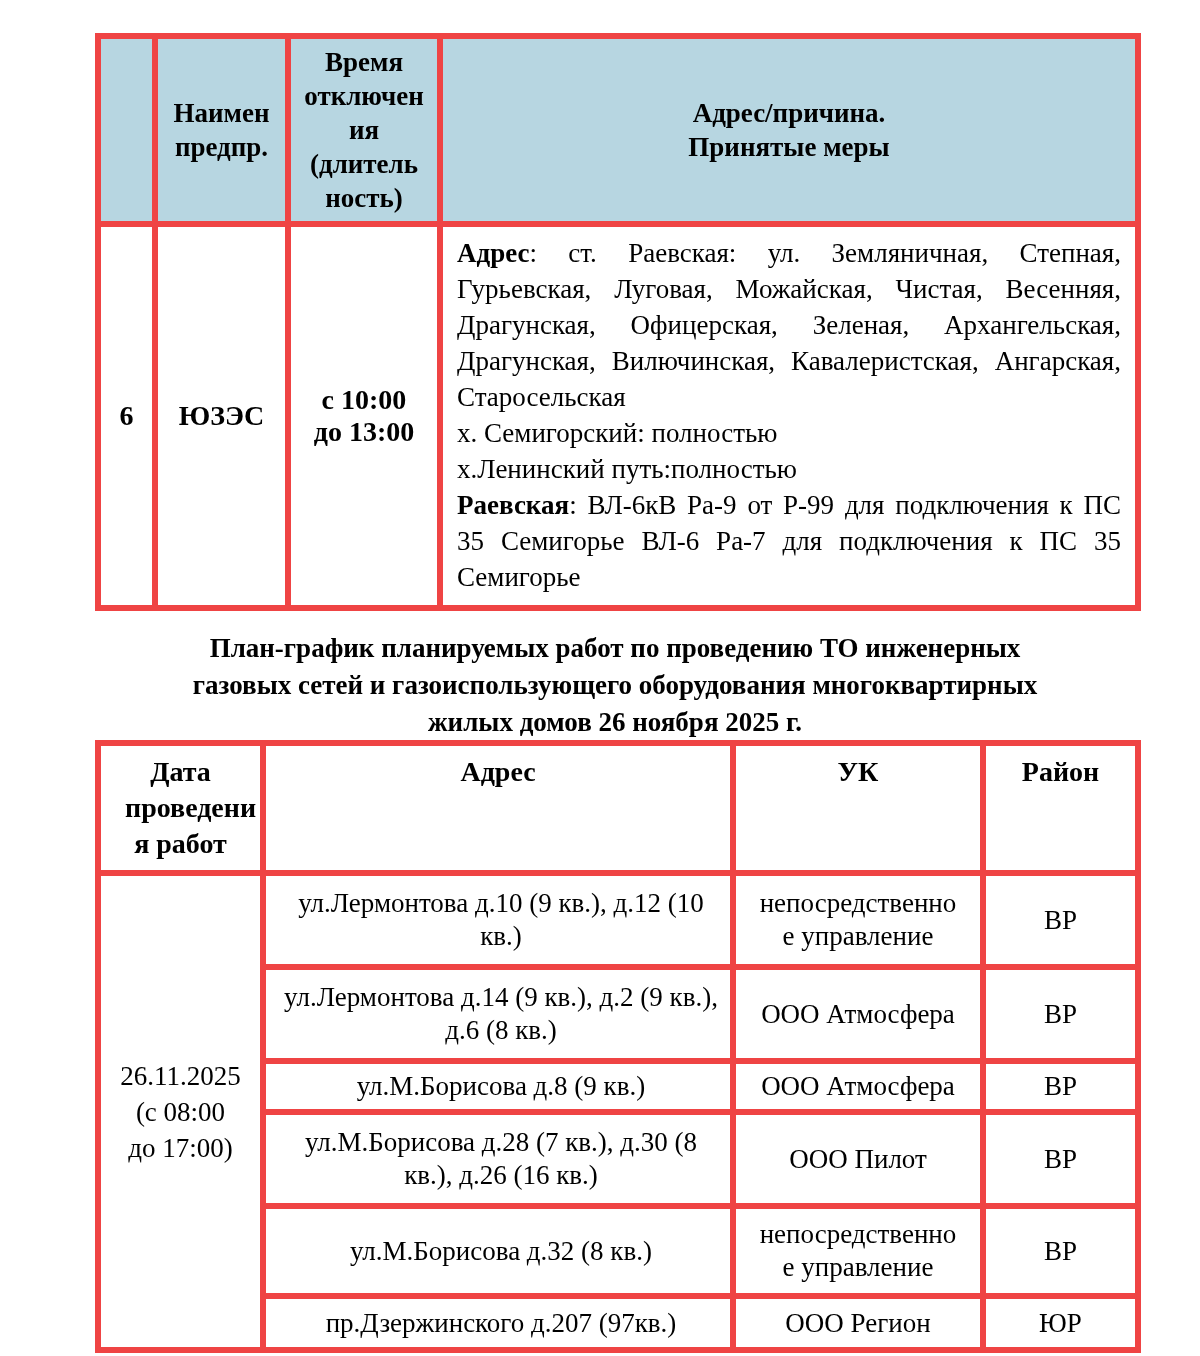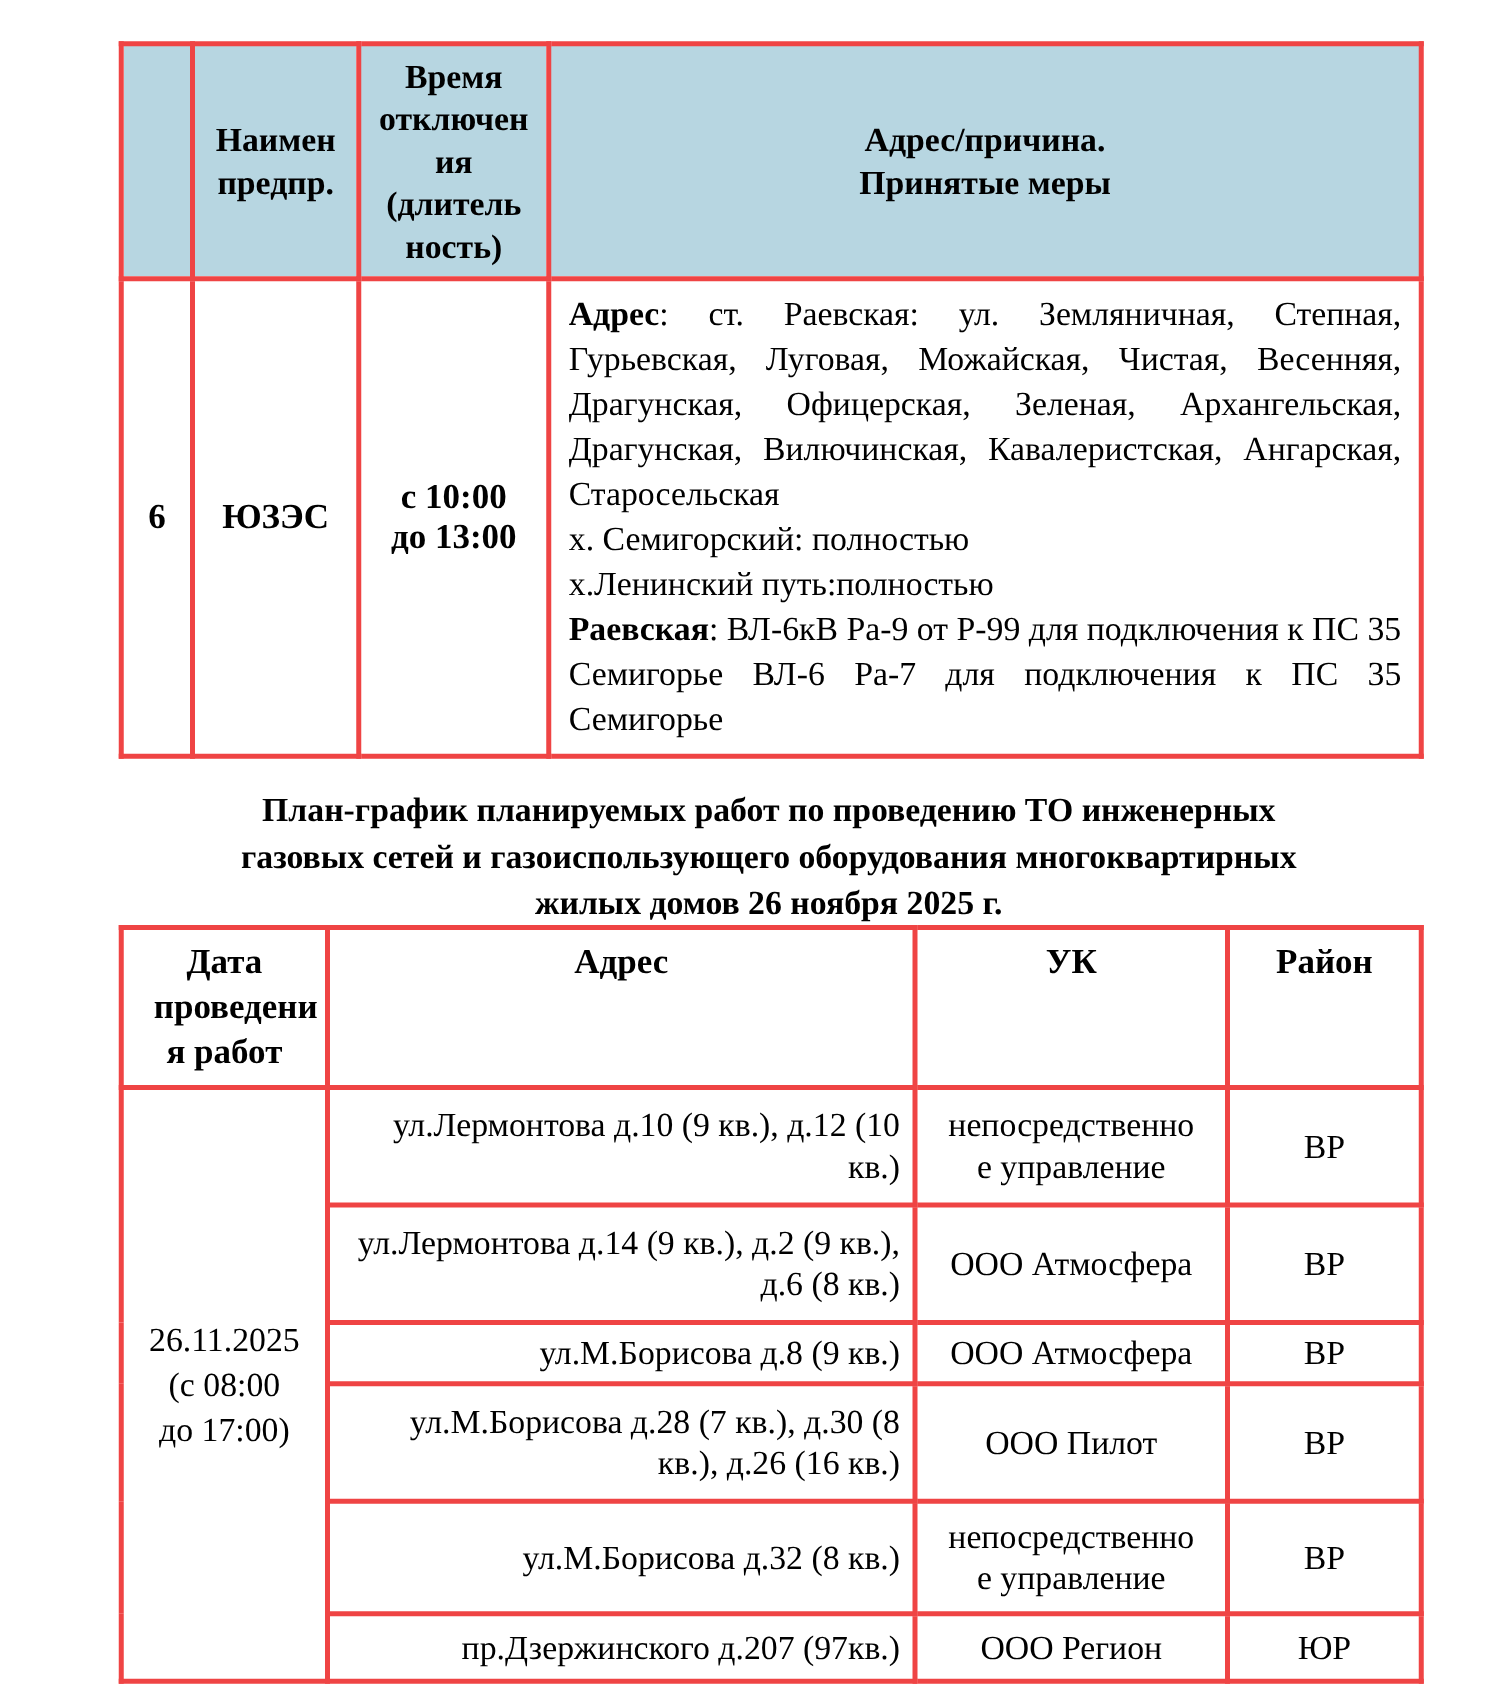--- a/index.html
+++ b/index.html
@@ -4,21 +4,21 @@
 <style>
   * { box-sizing: border-box; }
   html,body { margin:0; padding:0; background:#ffffff; }
   body {
     width:1200px; height:1356px; position:relative; overflow:hidden;
     font-family:"Liberation Serif", serif; color:#000;
   }
   .page { position:relative; width:1200px; height:1356px; background:#fff; }
 
   table { border-collapse:collapse; table-layout:fixed; }
-  td, th { border:4px solid #ef4444; overflow:hidden; }
+  td, th { border:6px solid #ef4444; overflow:hidden; }
 
   
   .t1 { position:absolute; left:95px; top:33px; width:1040px; }
   .t1 th {
     background:#b7d6e1; font-weight:bold; font-size:27px; line-height:34px;
     text-align:center; vertical-align:middle; white-space:pre-line; height:188px;
     padding:4px 6px;
   }
   .t1 td { background:#fff; vertical-align:middle; }
   .t1 .cell-num, .t1 .cell-company, .t1 .cell-time {
@@ -42,21 +42,21 @@
   .t2 th {
     background:#fff; font-weight:bold; font-size:28px; line-height:36px;
     text-align:center; vertical-align:top; white-space:pre-line;
     height:120px; padding:8px 24px;
   }
   .t2 td { font-size:27px; line-height:33px; vertical-align:middle; padding:6px 10px; }
   .t2 .cell-date {
     font-weight:normal; font-size:27px; line-height:36px; text-align:center;
     white-space:pre-line; vertical-align:middle;
   }
-  .t2 .cell-address { text-align:right; padding-left:16px; }
+  .t2 .cell-address { text-align:center; padding-left:16px; }
   .t2 .cell-uk { text-align:center; white-space:pre-line; }
   .t2 .cell-district { text-align:center; }
   .t2 tr.r1 td { height:94px; }
   .t2 tr.r2 td { height:94px; }
   .t2 tr.r3 td { height:48px; }
   .t2 tr.r4 td { height:94px; }
   .t2 tr.r5 td { height:90px; }
   .t2 tr.r6 td { height:54px; }
 
   

